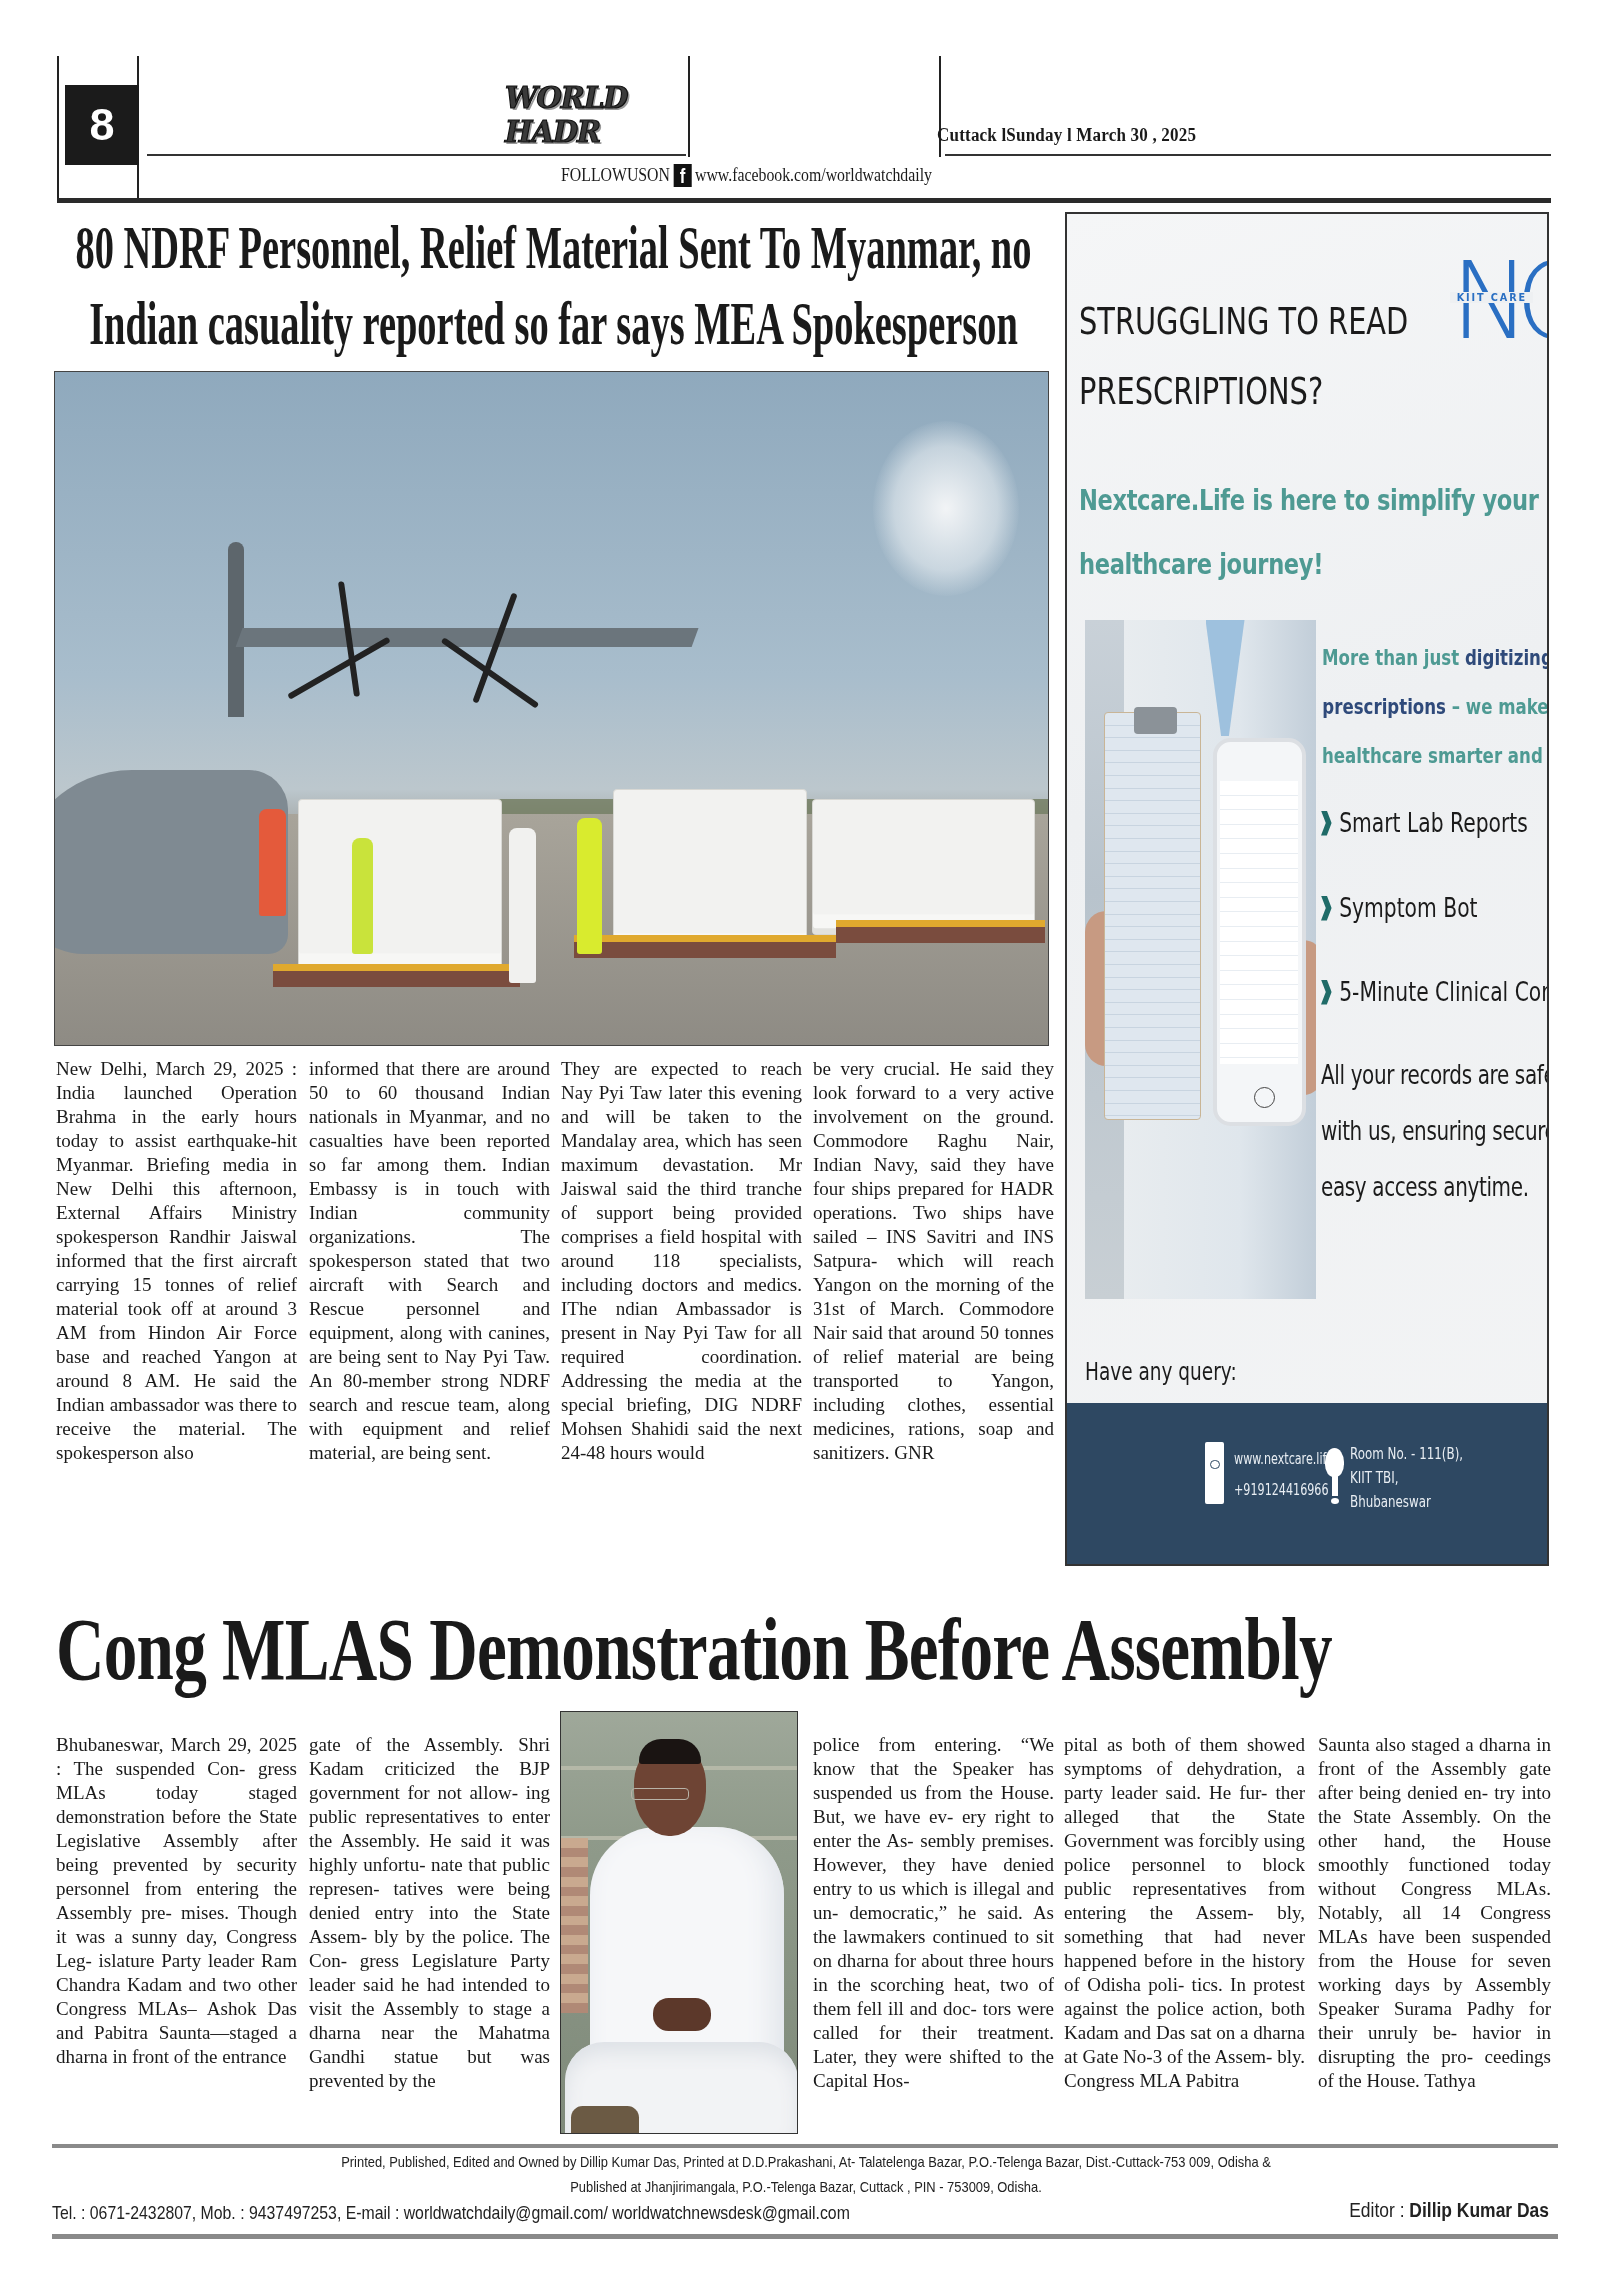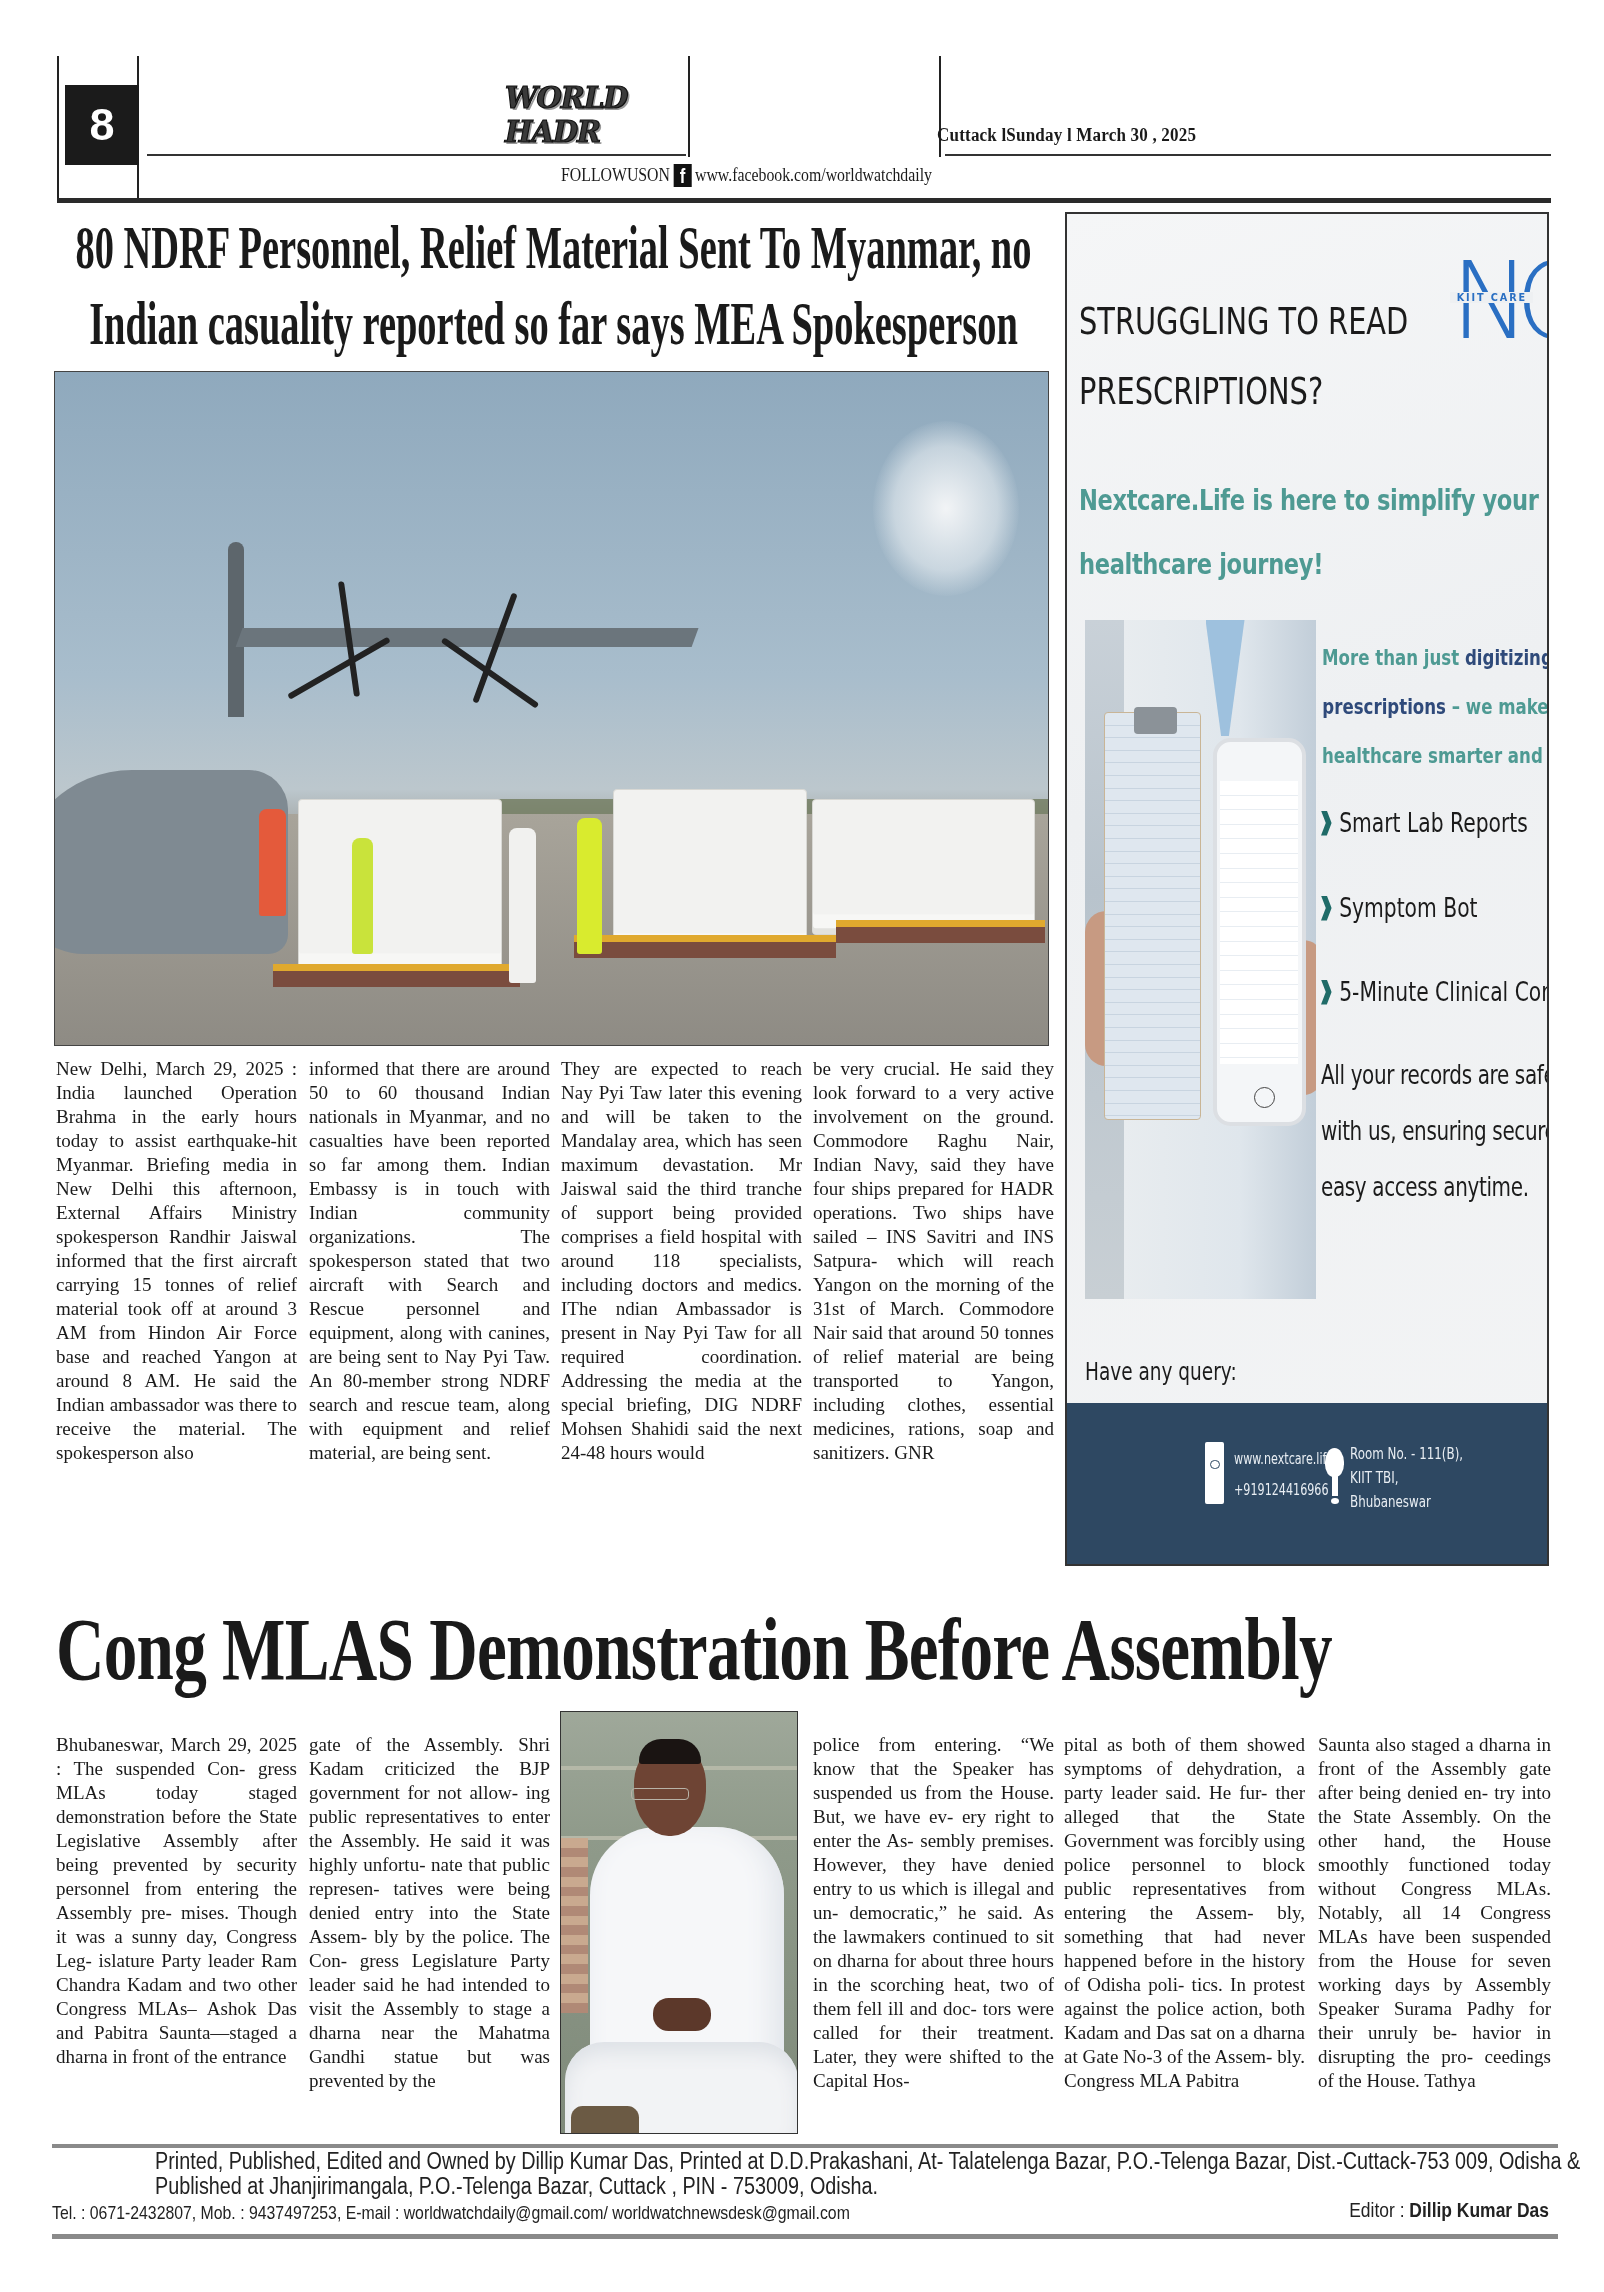--- a/index.html
+++ b/index.html
@@ -120,22 +120,22 @@
   .photo2 .legs { position: absolute; left: 3.9px; top: 330px; width: 233px; height: 97px; background: #f2f3f5; border-radius: 39px 39px 0 0; box-shadow: inset 0 9.7px 19.4px #dde1e6; }
   .photo2 .head { position: absolute; left: 73px; top: 31px; width: 72px; height: 93px; background: #6e4434; border-radius: 44% 44% 48% 48%; }
   .photo2 .hair { position: absolute; left: 78px; top: 27px; width: 62px; height: 25px; background: #1a1412; border-radius: 29px 29px 3.9px 3.9px; }
   .photo2 .glasses { position: absolute; left: 70px; top: 76px; width: 58px; height: 11.6px; border: 1.9px solid #b8b3a8; border-radius: 3.9px; }
   .photo2 .hands { position: absolute; left: 92px; top: 286px; width: 58px; height: 33px; background: #5c382a; border-radius: 15.5px; }
   .photo2 .shoes { position: absolute; left: 9.7px; bottom: 0; width: 68px; height: 27px; background: #6b5a44; border-radius: 11.6px 11.6px 0 0; }
   .photo2 .neighbor { position: absolute; left: 0; top: 126px; width: 27px; height: 175px; background: repeating-linear-gradient(180deg,#c9a98f 0 9.7px,#b08976 9.7px 19.4px); }
 
   
   .imprint {
-    position: absolute; left: 49px; top: 2149px; width: 1514px; font-family: "Liberation Sans", sans-serif;
-    font-size: 23px; line-height: 25px; color: #222;
+    position: absolute; left: 49px; top: 2149px; width: 1514px; text-align: center; font-family: "Liberation Sans", sans-serif;
+    font-size: 15px; line-height: 25px; color: #222;
   }
   .imprint .ln { display: block; transform: scaleX(0.86); transform-origin: center; white-space: nowrap; }
   .contact-line { position: absolute; left: 52px; top: 2202px; font-family: "Liberation Sans", sans-serif; font-size: 18.4px; color: #222; transform: scaleX(0.86); transform-origin: left; white-space: nowrap; }
   .editor { position: absolute; right: 56px; top: 2199px; font-family: "Liberation Sans", sans-serif; font-size: 19.4px; color: #222; transform: scaleX(0.9); transform-origin: right; white-space: nowrap; }
   .editor b { font-weight: bold; }
 </style>
 </head>
 <body>
 
 <div>

